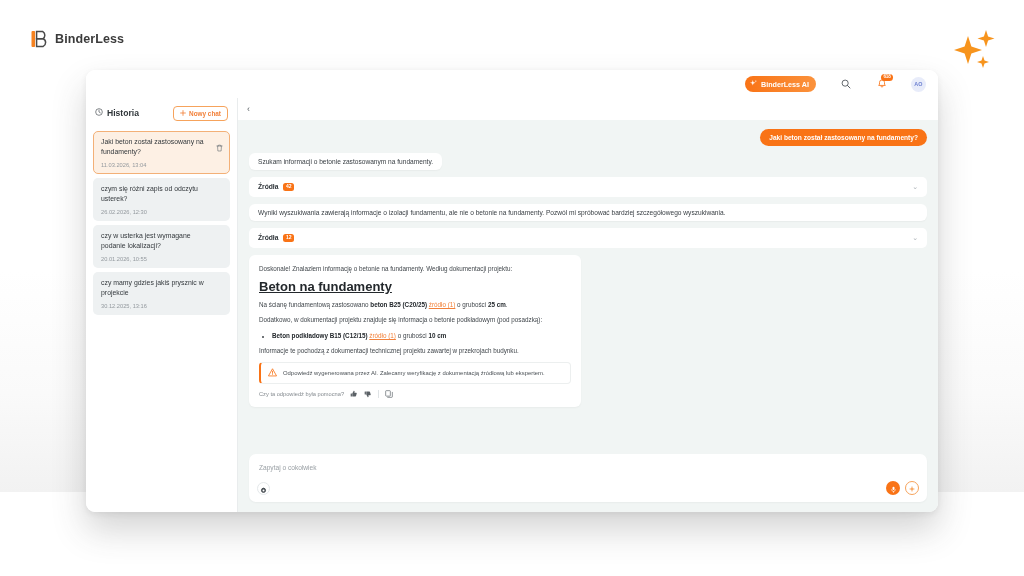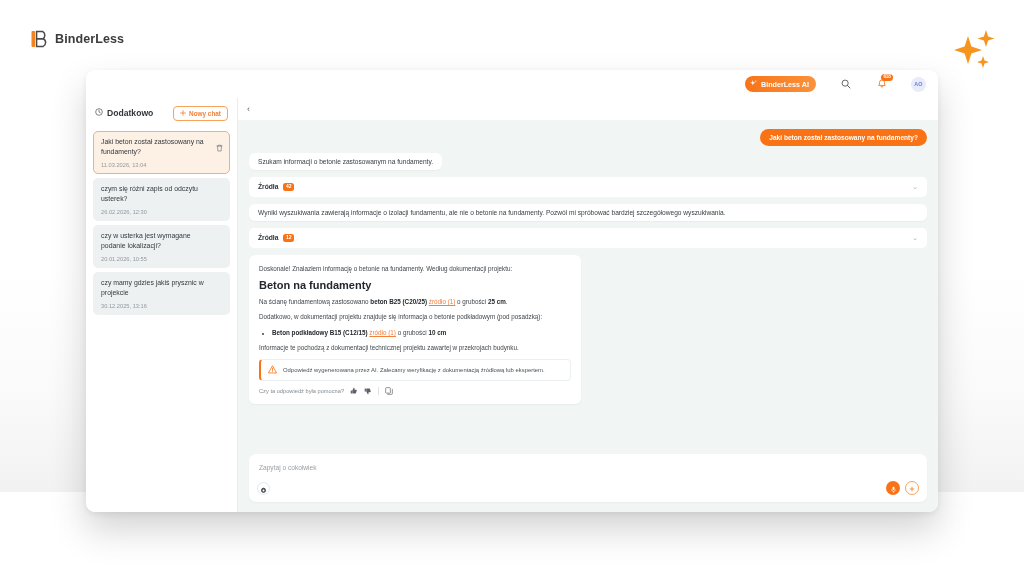--- a/index.html
+++ b/index.html
@@ -162,21 +162,21 @@
   
   .answer-card {
     align-self: flex-start;
     width: 332px;
     background: #fff; border-radius: 6px;
     padding: 9px 10px 8px 10px;
     display: flex; flex-direction: column; gap: 6px;
     box-shadow: 0 1px 2px rgba(0,0,0,.04);
   }
   .ac-p { font-size: 6.3px; color: #40464b; line-height: 1.5; }
-  .ac-h { font-size: 11px; font-weight: bold; color: #23282c; }
+  .ac-h { font-size: 13px; font-weight: bold; color: #23282c; text-decoration: underline; }
   .ac-p b, .ac-li b { font-weight: bold; color: #23282c; }
   .src-link { color: #f2813a; text-decoration: underline; }
   .ac-ul { margin: 0; padding-left: 13px; }
   .ac-li { font-size: 6.3px; color: #40464b; line-height: 1.5; }
   .ac-li::marker { font-size: 5px; }
 
   .warn {
     display: flex; align-items: center; gap: 6px;
     border: 1px solid #ecefef; border-left: 2.5px solid #f97316;
     border-radius: 4px; padding: 5px 7px;
@@ -281,21 +281,21 @@
 
       <div class="sidebar">
         <div class="sidebar-head">
           <div class="sidebar-title">
             <span>
               <svg width="8" height="8" viewBox="0 0 12 12">
                 <circle cx="6" cy="6" r="5" fill="none" stroke="#474d52" stroke-width="1"></circle>
                 <path d="M6 3.2V6l2 1.2" fill="none" stroke="#474d52" stroke-width="1" stroke-linecap="round"></path>
               </svg>
             </span>
-            <span>Dodatkowo</span>
+            <span>Historia</span>
           </div>
           <div class="new-chat">
             <span>
               <svg width="6" height="6" viewBox="0 0 10 10">
                 <line x1="5" y1="1" x2="5" y2="9" stroke="#f2813a" stroke-width="1.4" stroke-linecap="round"></line>
                 <line x1="1" y1="5" x2="9" y2="5" stroke="#f2813a" stroke-width="1.4" stroke-linecap="round"></line>
               </svg>
             </span>
             <span>Nowy chat</span>
           </div>

